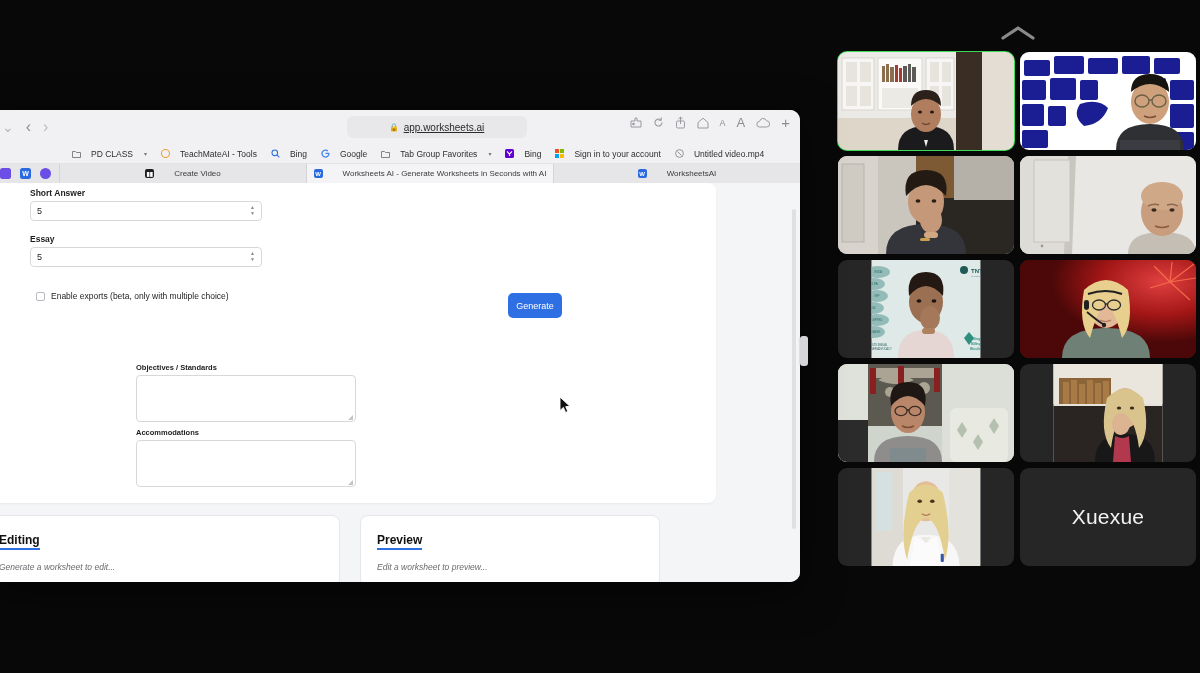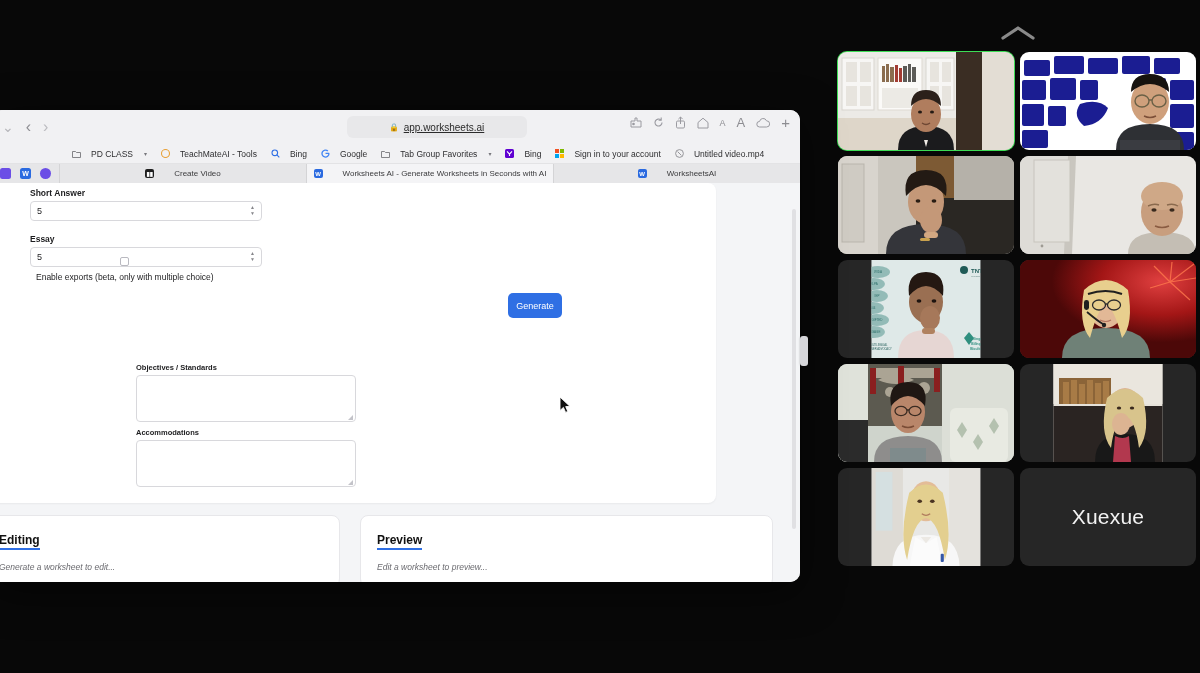--- a/index.html
+++ b/index.html
@@ -612,21 +612,21 @@
           <div class="fieldlabel">Essay</div>
           <div class="numinput">
             <span>5</span>
             <span class="stepper">
                 <span>▲</span>
                 <span>▼</span>
               </span>
           </div>
         </div>
 
-        <div class="checkrow" style="position:absolute;left:56px;top:74px;flex-direction:column;">
+        <div class="checkrow" style="position:absolute;left:56px;top:108px;">
           <span class="cbox"></span>
           <span class="checklabel">Enable exports (beta, only with multiple choice)</span>
         </div>
 
 
         <div style="position:absolute;left:156px;top:245px;">
           <div class="sublabel">Accommodations</div>
           <div class="ta"></div>
         </div>
 
@@ -636,21 +636,21 @@
         </div>
 
         <button class="generate-btn" style="top:110px;left:528px">Generate</button>
       </div>
 
       <div class="panel" style="left:-10px;top:332px;width:358px;height:72px;">
         <div class="panel-title">Editing</div>
         <div class="panel-sub">Generate a worksheet to edit...</div>
       </div>
 
-      <div class="panel" style="left:368px;top:332px;width:413px;height:72px;">
+      <div class="panel" style="left:368px;top:332px;width:300px;height:72px;">
         <div class="panel-title">Preview</div>
         <div class="panel-sub">Edit a worksheet to preview...</div>
       </div>
 
       <div class="vscroll"></div>
     </div>
   </div>
 
   <div class="resize-handle"></div>
 

